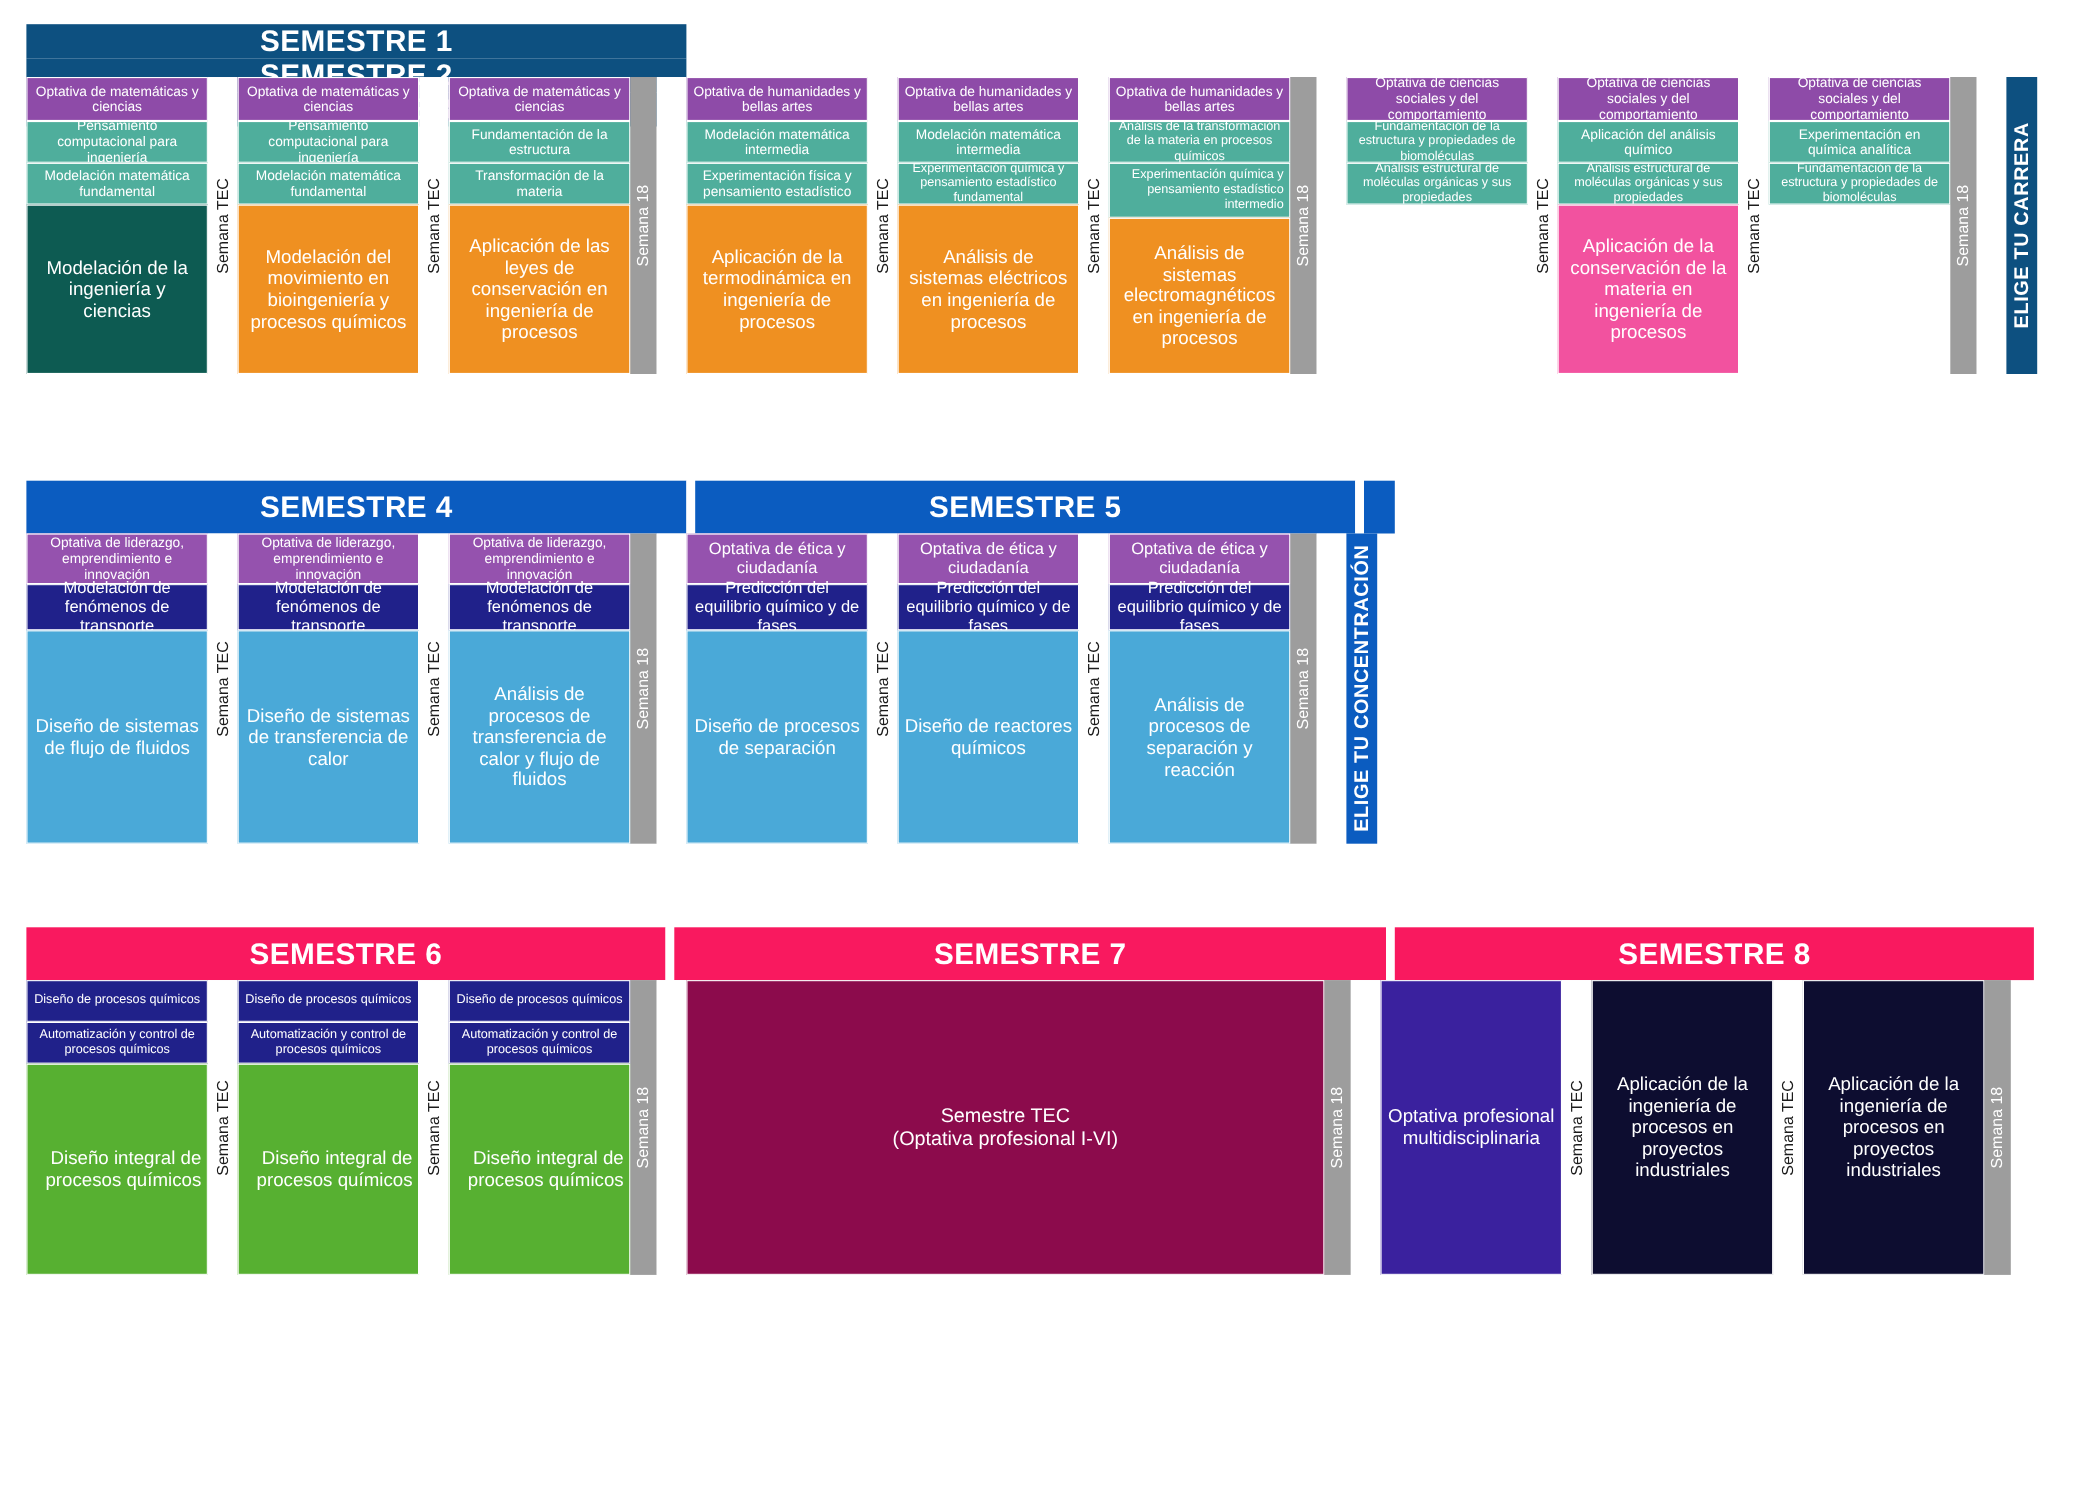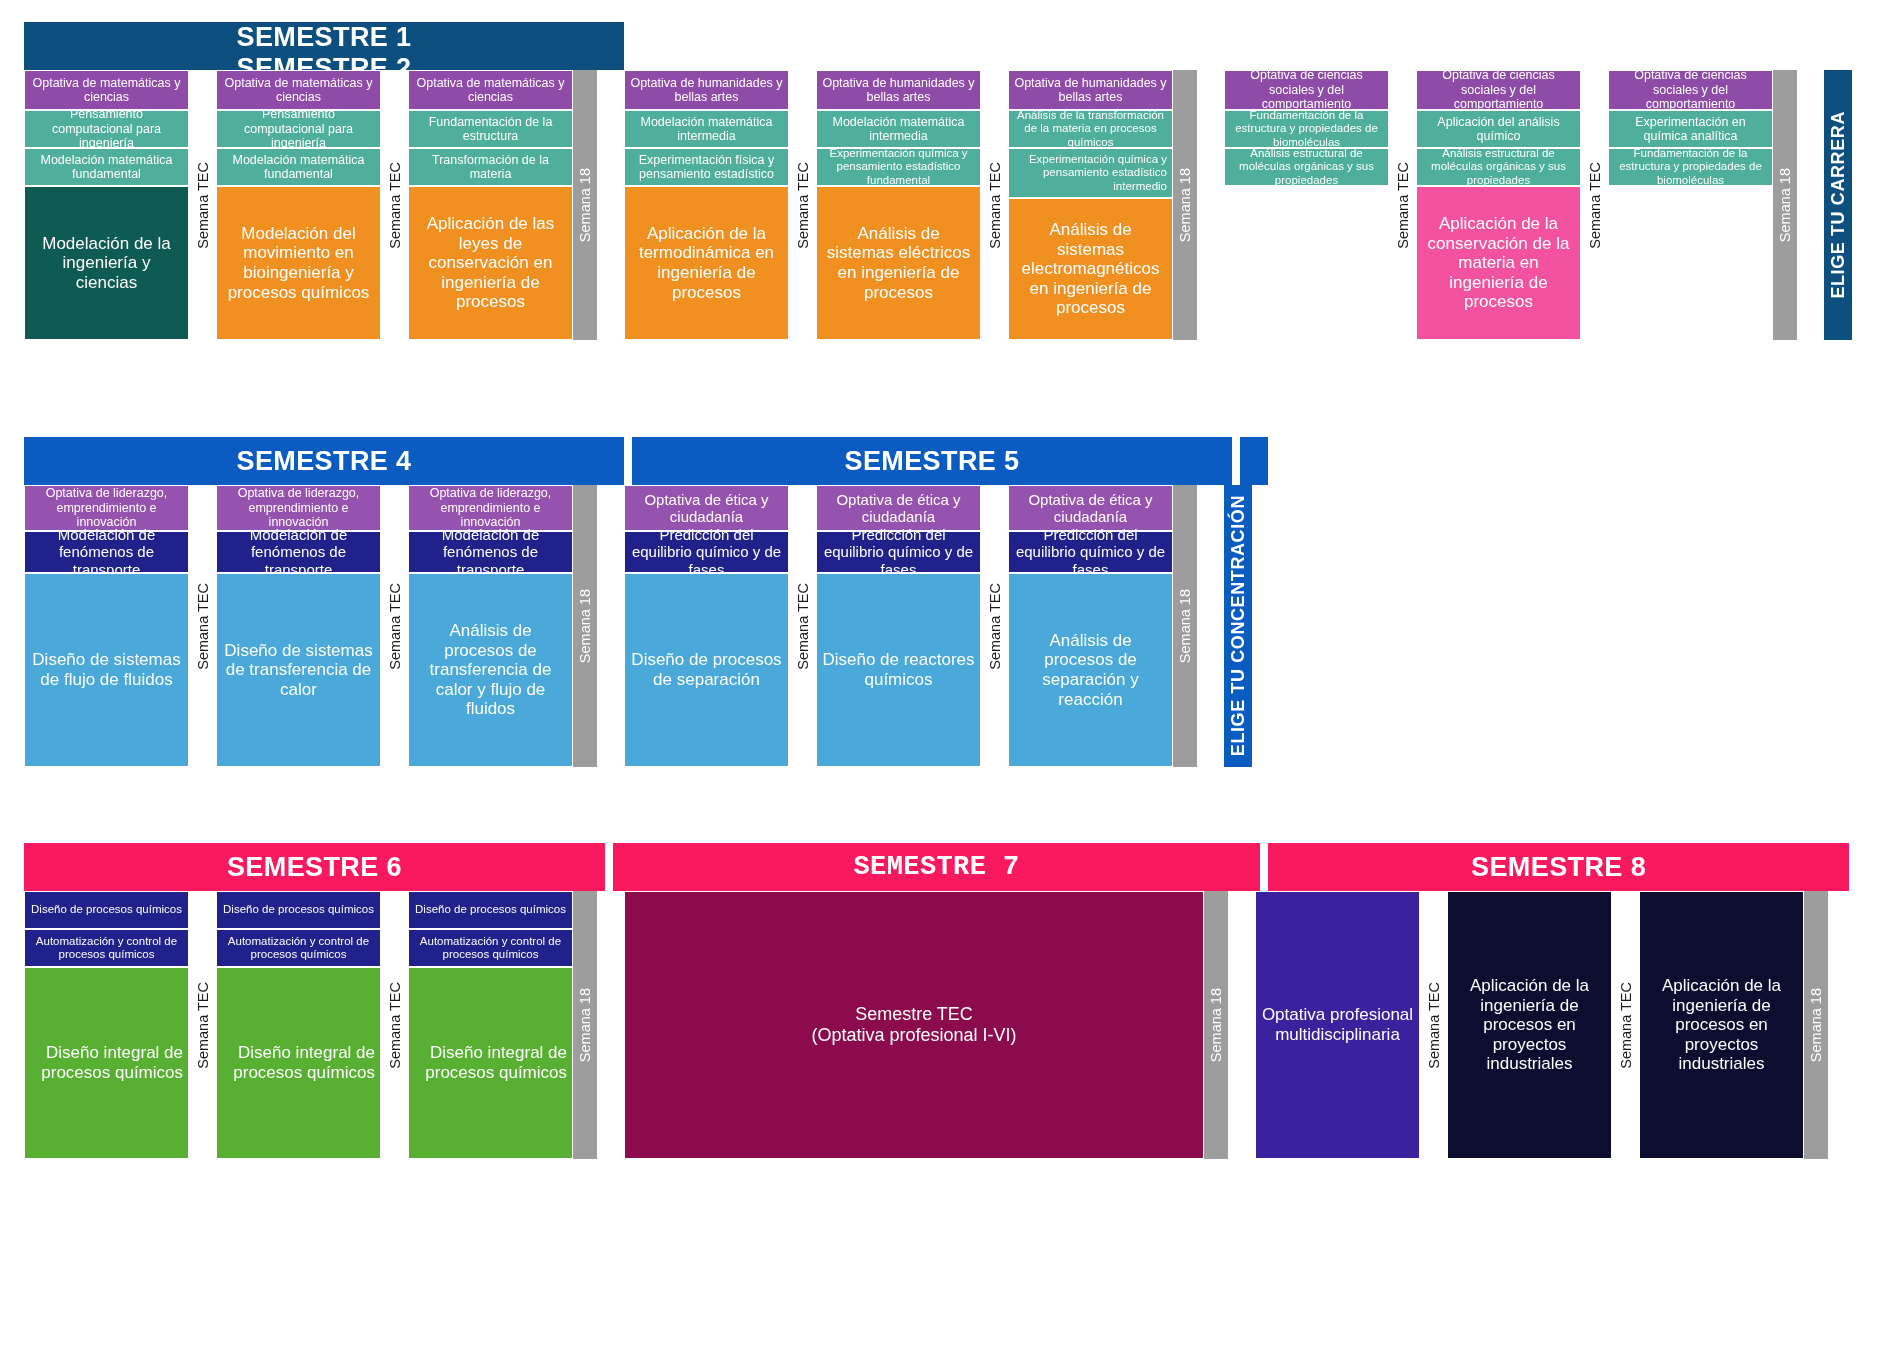--- a/index.html
+++ b/index.html
@@ -273,21 +273,21 @@
           <span>ELIGE TU CONCENTRACIÓN</span>
         </div>
     </div>
   </div>
 
   <div class="row" style="left:24px;top:843px;width:1825px;">
 
     <div style="display:flex;height:48px;">
       <div class="banner pink" style="width:600px;text-align:right;">SEMESTRE 6</div>
       <div style="width:8px;" class="gap"></div>
-      <div class="banner pink" style="width:669px;font-family:Liberation Mono, monospace;">SEMESTRE 7</div>
+      <div class="banner pink" style="width:669px;">SEMESTRE 7</div>
       <div style="width:8px;" class="gap"></div>
       <div class="banner pink" style="width:600px;">SEMESTRE 8</div>
     </div>
 
     <div class="bandrow" style="height:268px;">
 
       <div class="track" style="width:165px;">
         <div class="cell c-navyblue xs" style="height:38px;">Diseño de procesos químicos</div>
         <div class="cell c-navyblue xs" style="height:38px;">Automatización y control de procesos químicos</div>
         <div class="cell c-green lg" style="flex:1;">Diseño integral de procesos químicos</div>

